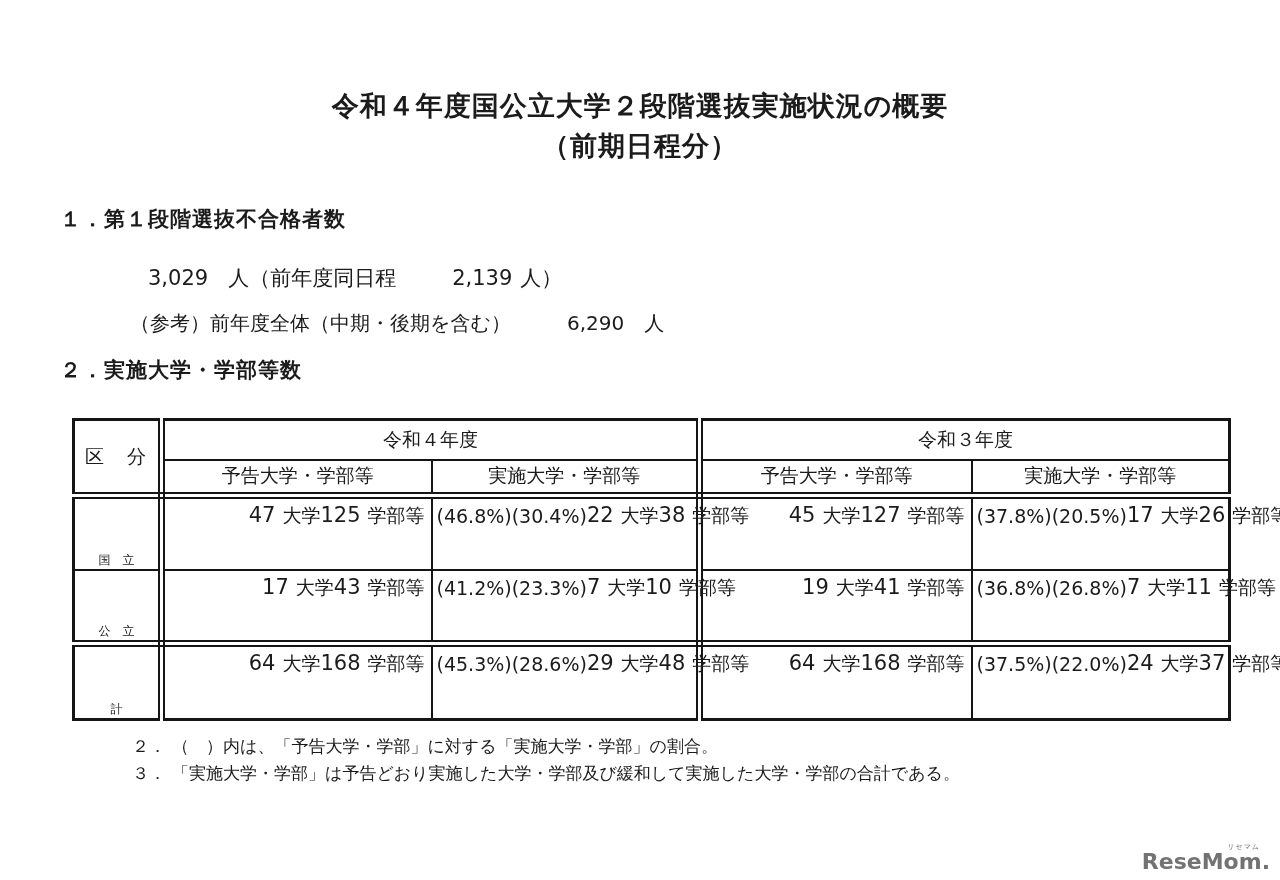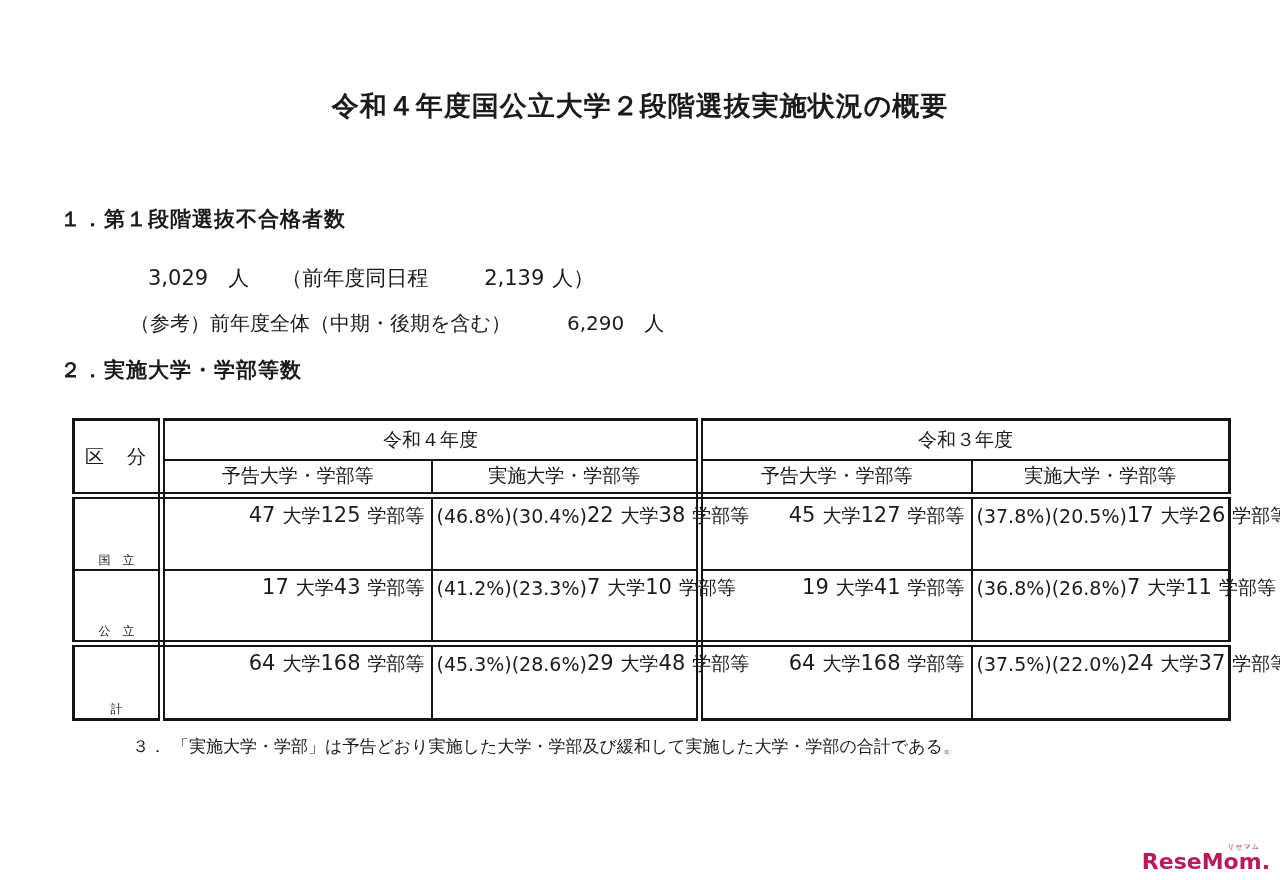--- a/index.html
+++ b/index.html
@@ -15,21 +15,21 @@
     line-height:40px; letter-spacing:1px;
   }
 
   .sec-heading { position:absolute; font-size:21px; font-weight:bold; letter-spacing:1px; }
   .s1-heading  { left:60px; top:205px; }
   .s2-heading  { left:60px; top:356px; }
 
   .s1-line1 { position:absolute; left:148px; top:264px; font-size:21px; white-space:nowrap; }
   .s1-line2 { position:absolute; left:130px; top:310px; font-size:20px; white-space:nowrap; }
   .gap-s { margin-left:20px; }
-  .gap-m { margin-left:32px; }
+  .gap-m { }
   .gap-l { margin-left:56px; }
   .gap-xs { margin-left:8px; }
 
   .table-wrap { position:absolute; left:72px; top:418px; }
   table.sel {
     border-collapse:collapse; table-layout:fixed; width:1156px;
     border:3px solid #151515;
   }
   table.sel th, table.sel td {
     border:2px solid #151515; padding:0; box-sizing:border-box;
@@ -55,34 +55,35 @@
   .pct { text-align:right; font-size:19px; white-space:nowrap; align-self:center; }
   .val { text-align:right; font-size:21px; white-space:nowrap; align-self:end; }
   .unit { font-size:19px; margin-left:7px; }
 
   .notes { position:absolute; left:80px; top:733px; font-size:17px; line-height:27px; }
   .noteline { white-space:nowrap; }
   .nprefix { display:inline-block; width:52px; }
   .nnum { display:inline-block; width:40px; }
   .nund { text-decoration:underline; text-underline-offset:3px; }
 
-  .logo { position:absolute; top:841px; right:8px; width:120px; height:36px; color:#be185d; }
+  .logo { position:absolute; top:841px; right:8px; width:120px; height:36px; color:#737373; }
   .logo-main {
     position:absolute; right:2px; top:8px; font-size:22px; font-weight:bold;
     letter-spacing:0px; white-space:nowrap;
   }
   .logo-ruby {
     position:absolute; right:12px; top:1px; font-size:7px; letter-spacing:1px;
   }
 </style>
 </head>
 <body>
 
 <div class="page-title">
   <div>令和４年度国公立大学２段階選抜実施状況の概要</div>
+  <div>（前期日程分）</div>
 </div>
 
 <div class="sec-heading s1-heading">１．第１段階選抜不合格者数</div>
 
 <div class="s1-line1">
   <span>3,029</span><span class="gap-s">人</span><span class="gap-m">（前年度同日程</span><span class="gap-l">2,139</span><span class="gap-xs">人）</span>
 </div>
 
 <div class="s1-line2">
   <span>（参考）前年度全体（中期・後期を含む）</span><span class="gap-l">6,290</span><span class="gap-s">人</span>
@@ -218,20 +219,23 @@
         <span class="val"><span>37</span><span class="unit">学部等</span></span>
       </div>
     </td>
   </tr>
 </tbody>
     </table>
 </div>
 
 <div class="notes">
   <div class="noteline">
+    <span class="nprefix"></span><span class="nnum">２．</span><span>（　）内は、「予告大学・学部」に対する「実施大学・学部」の割合。</span>
+  </div>
+  <div class="noteline">
     <span class="nprefix"></span><span class="nnum">３．</span><span>「実施大学・学部」は予告どおり実施した大学・学部及び緩和して実施した大学・学部の合計である。</span>
   </div>
 </div>
 
 <div class="logo">
   <span class="logo-ruby">リセマム</span>
   <span class="logo-main"><span>ReseMom</span><span>.</span></span>
 </div>
 
 </body></html>

